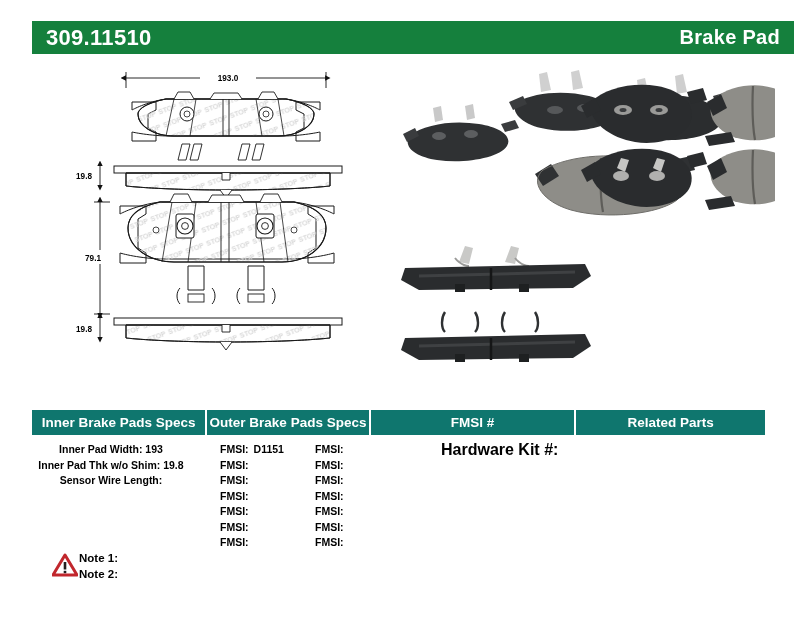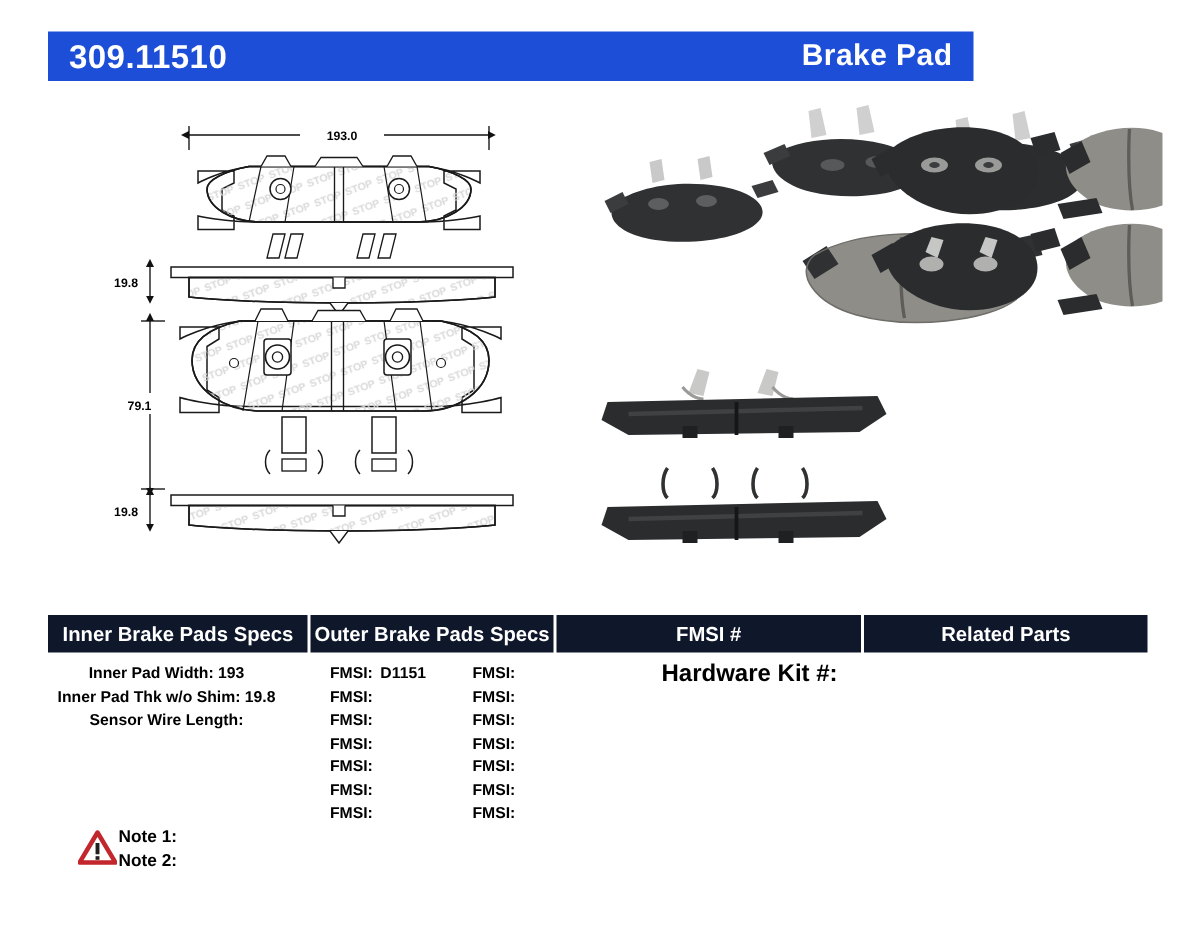--- a/index.html
+++ b/index.html
@@ -14,23 +14,23 @@
     font-family: "Liberation Sans", sans-serif;
     color: #000000;
     overflow: hidden;
   }
 
   
   .header-bar {
     position: absolute;
     left: 32px;
     top: 21px;
-    width: 617px;
+    width: 762px;
     height: 33px;
-    background: #1d4ed8;
+    background: #15803d;
     display: flex;
     align-items: center;
     justify-content: space-between;
     box-sizing: border-box;
     padding: 0 14px;
   }
   .header-bar .part-number {
     color: #ffffff;
     font-size: 22px;
     font-weight: bold;
@@ -40,21 +40,21 @@
     color: #ffffff;
     font-size: 20px;
     font-weight: bold;
     letter-spacing: 0.3px;
   }
 
   
   .drawing-area {
     position: absolute;
     left: 70px;
-    top: 74px;
+    top: 62px;
     width: 320px;
     height: 320px;
   }
   .photo-area {
     position: absolute;
     left: 395px;
     top: 62px;
     width: 380px;
     height: 320px;
   }
@@ -73,21 +73,21 @@
     position: absolute;
     left: 32px;
     top: 410px;
     width: 733px;
   }
   .table-header-row {
     display: flex;
     height: 25px;
   }
   .th {
-    background: #0f172a;
+    background: #0f766e;
     color: #ffffff;
     font-size: 13.5px;
     font-weight: bold;
     display: flex;
     align-items: center;
     justify-content: center;
     box-sizing: border-box;
     height: 25px;
   }
   .th + .th { margin-left: 2px; }

